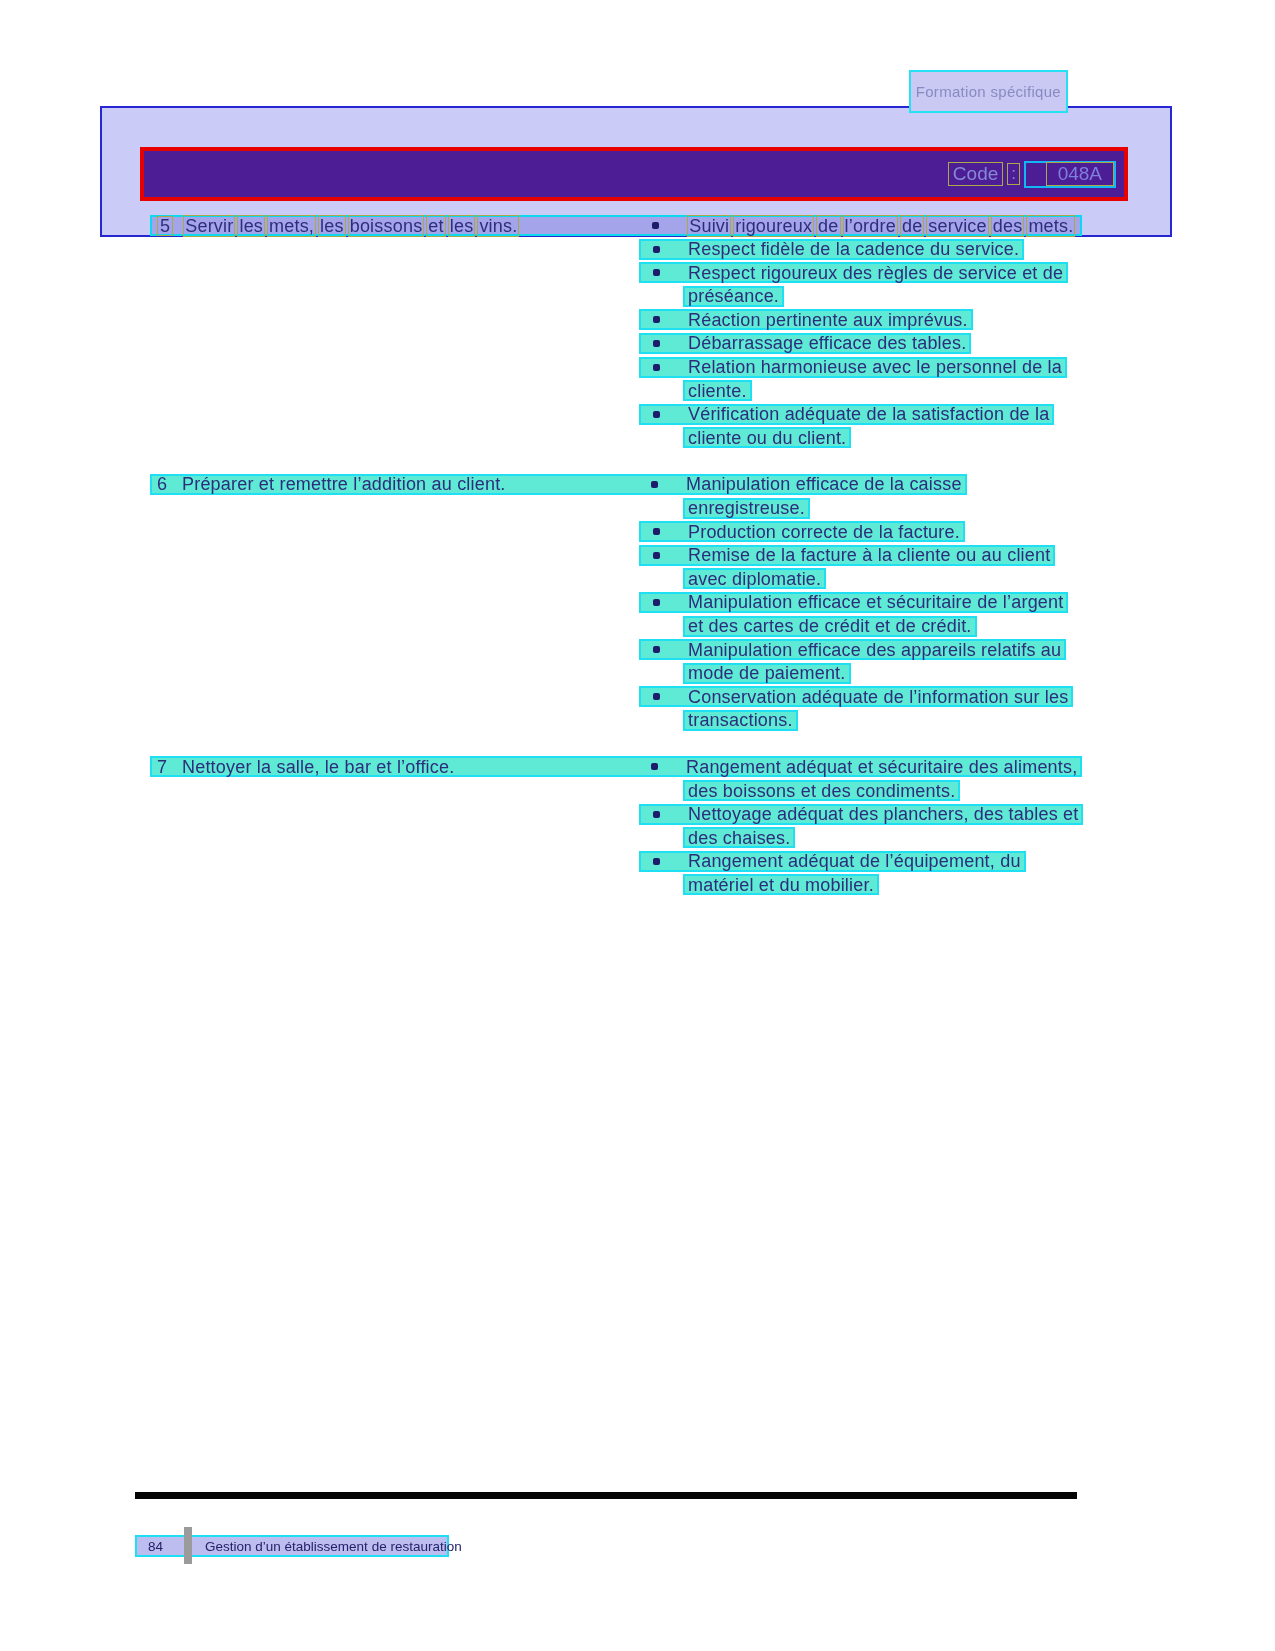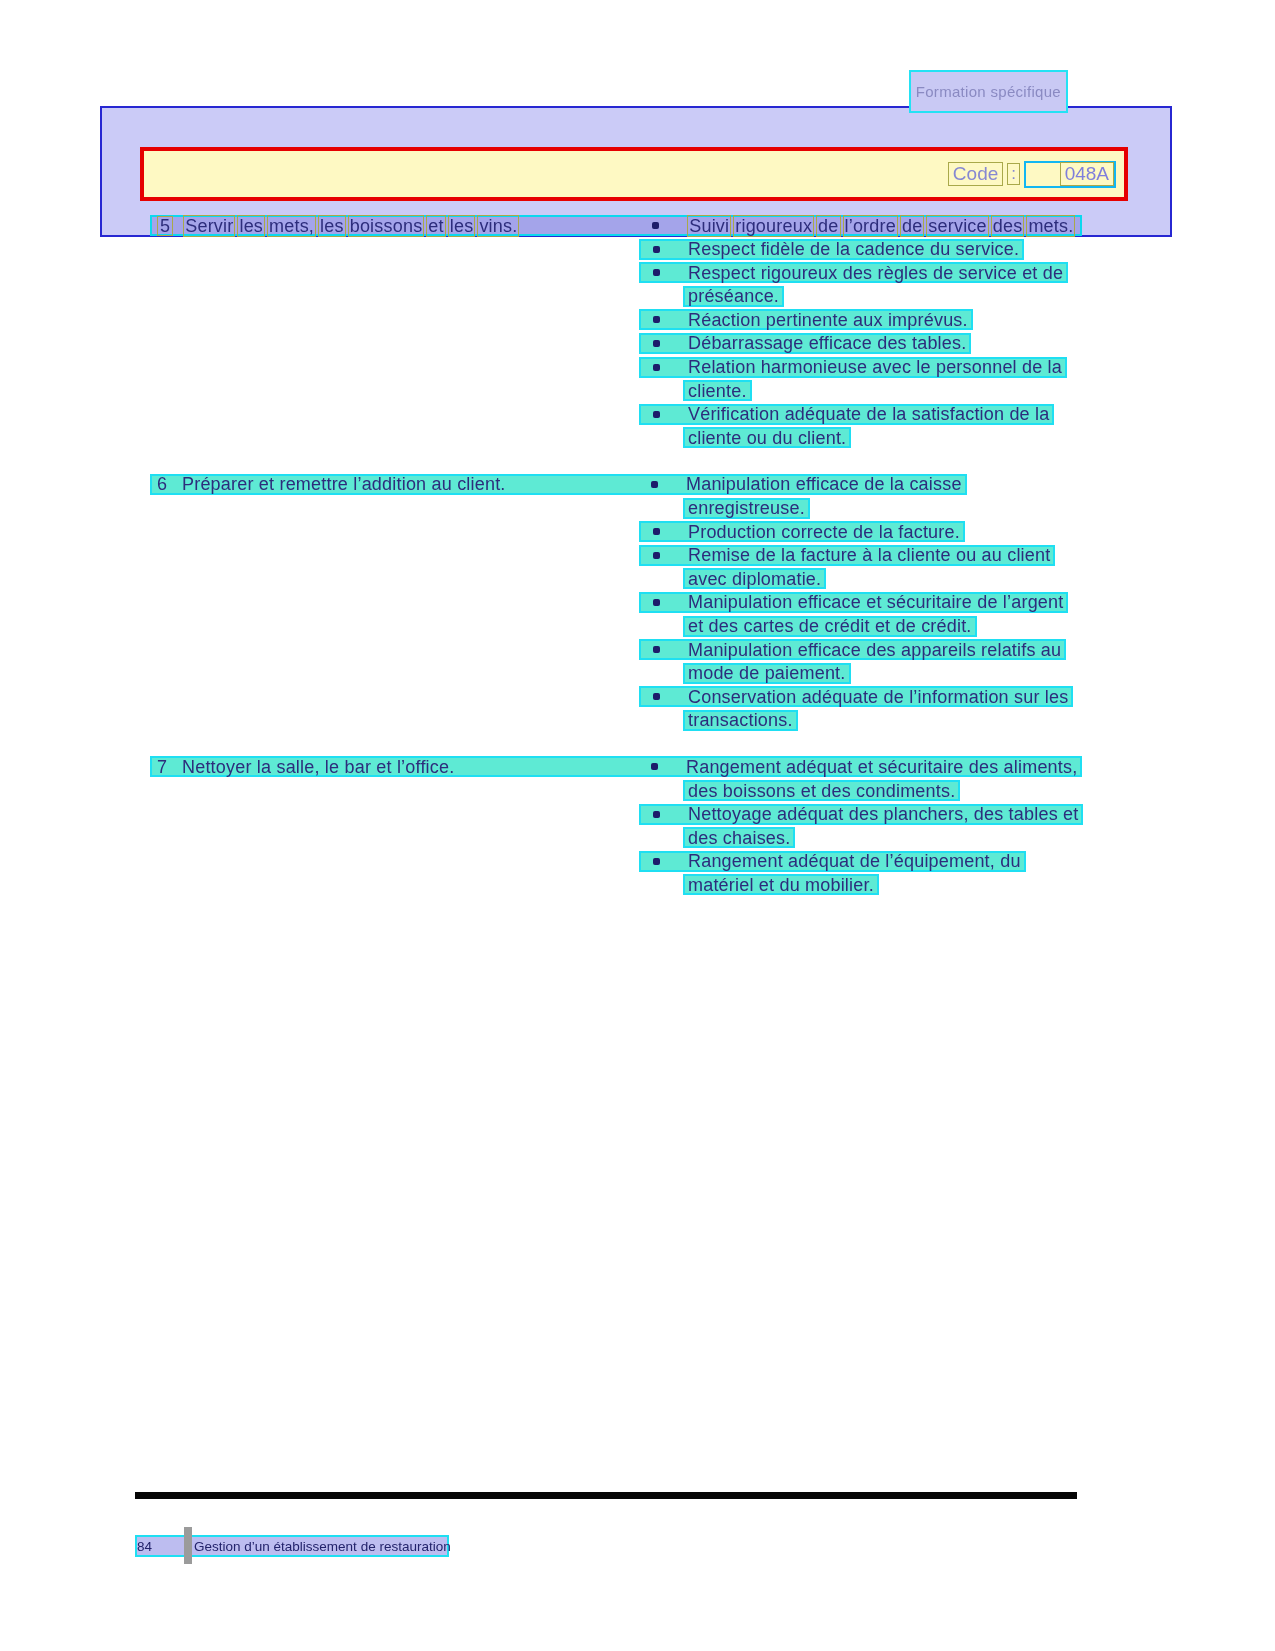--- a/index.html
+++ b/index.html
@@ -14,35 +14,35 @@
     color:#8a8ac2; font-size:15px; letter-spacing:.3px; white-space:nowrap; z-index:2;
   }
 
   
   .big-box {
     position:absolute; left:100px; top:106px; width:1072px; height:131px;
     background:#cbcbf7; border:2px solid #2727d2; z-index:0;
   }
   .banner {
     position:absolute; left:140px; top:147px; width:988px; height:54px;
-    background:#fef9c3; border:4px solid #e60000; z-index:1;
+    background:#4c1d95; border:4px solid #e60000; z-index:1;
   }
   .code-cluster {
     position:absolute; right:8px; top:9px; height:28px;
     display:flex; align-items:center; z-index:2;
   }
   .code-label {
     color:#8688d2; font-size:19px; border:1px solid #a9a94a; padding:0 4px; white-space:nowrap;
   }
   .code-colon { color:#8688d2; font-size:17px; border:1px solid #a9a94a; padding:0 3px; margin:0 4px; }
   .code-field {
     width:92px; height:27px; border:2px solid #12b6f2;
     display:flex; justify-content:flex-end; align-items:center;
   }
-  .code-value { color:#7f7fdc; font-size:19px; border:1px solid #a9a94a; padding:0 4px; }
+  .code-value { color:#7f7fdc; font-size:19px; border:1px solid #a9a94a; padding:0 11px; }
 
   
   .content { position:absolute; left:150px; top:215px; width:1020px; z-index:2; }
   .line-row { height:23.6px; white-space:nowrap; }
   .band {
     display:inline-flex; align-items:center; height:21px;
     background:#5eead4; border:2px solid #1fdff2; padding:0 3px;
     color:#2d2d7c; font-size:18px; letter-spacing:.2px; line-height:1; white-space:nowrap;
     vertical-align:top;
   }
@@ -58,21 +58,21 @@
   .w { border:1px solid #a9a94a; padding:0 1px; margin-right:2px; }
 
   
   .footer-rule { position:absolute; left:135px; top:1492px; width:942px; height:7px; background:#050505; z-index:2; }
   .footer-band {
     position:absolute; left:135px; top:1535px; width:314px; height:22px;
     display:flex; align-items:center;
     background:#bdbdf0; border:2px solid #1fdff2;
     color:#23236b; font-size:13.5px; z-index:2; white-space:nowrap;
   }
-  .footer-pagenum { margin-left:0; }
+  .footer-pagenum { margin-left:11px; }
   .footer-title { margin-left:42px; }
   .footer-divider { position:absolute; left:184px; top:1527px; width:8px; height:37px; background:#9b9b9b; z-index:3; }
 </style>
 </head>
 <body>
 
 <div class="page">
 
   <div class="header-band">
     <span>Formation spécifique</span>

